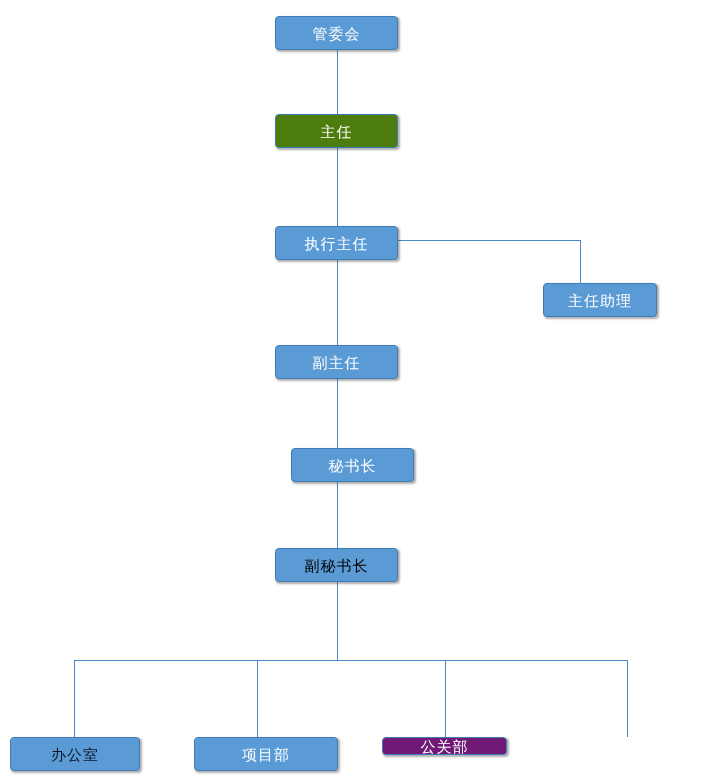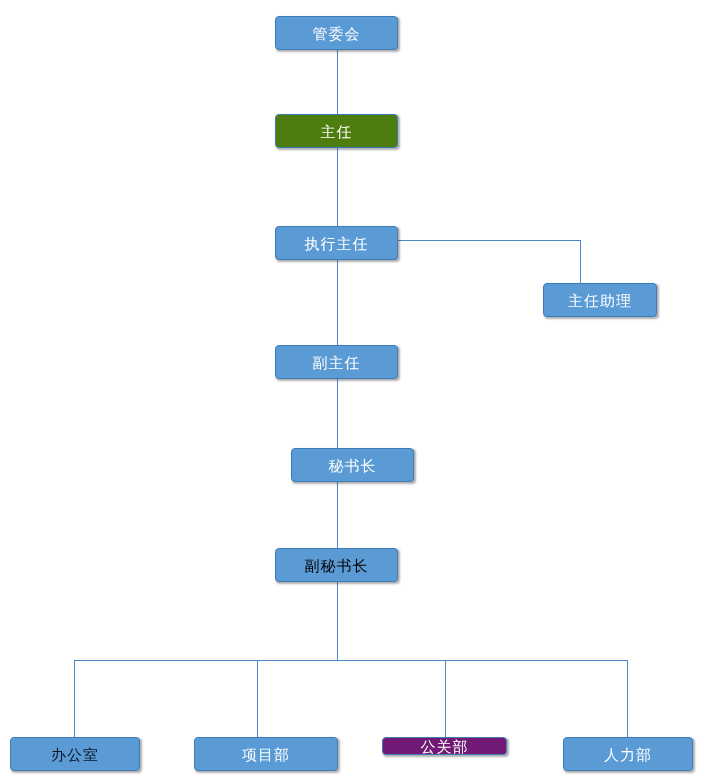--- a/index.html
+++ b/index.html
@@ -88,16 +88,13 @@
     </div>
     <div class="node" style="left: 10px; top: 737px; width: 130px; height: 34px; background: rgb(91, 155, 213); border-color: rgb(62, 124, 184); color: #0f172a;">
       <span class="node-label">办公室</span>
     </div>
     <div class="node" style="left: 194px; top: 737px; width: 144px; height: 34px; background: rgb(91, 155, 213); border-color: rgb(62, 124, 184); color: rgb(255, 255, 255);">
       <span class="node-label">项目部</span>
     </div>
     <div class="node" style="left: 382px; top: 737px; width: 125px; height: 18px; background: #701a75; border-color: rgb(62, 124, 184); color: rgb(255, 255, 255);">
       <span class="node-label">公关部</span>
     </div>
-    <div class="node" style="left: 563px; top: 737px; width: 130px; height: 34px; background: rgb(91, 155, 213); border-color: rgb(62, 124, 184); color: rgb(255, 255, 255);">
-      <span class="node-label">人力部</span>
-    </div>
   </div>
 
 </body></html>

